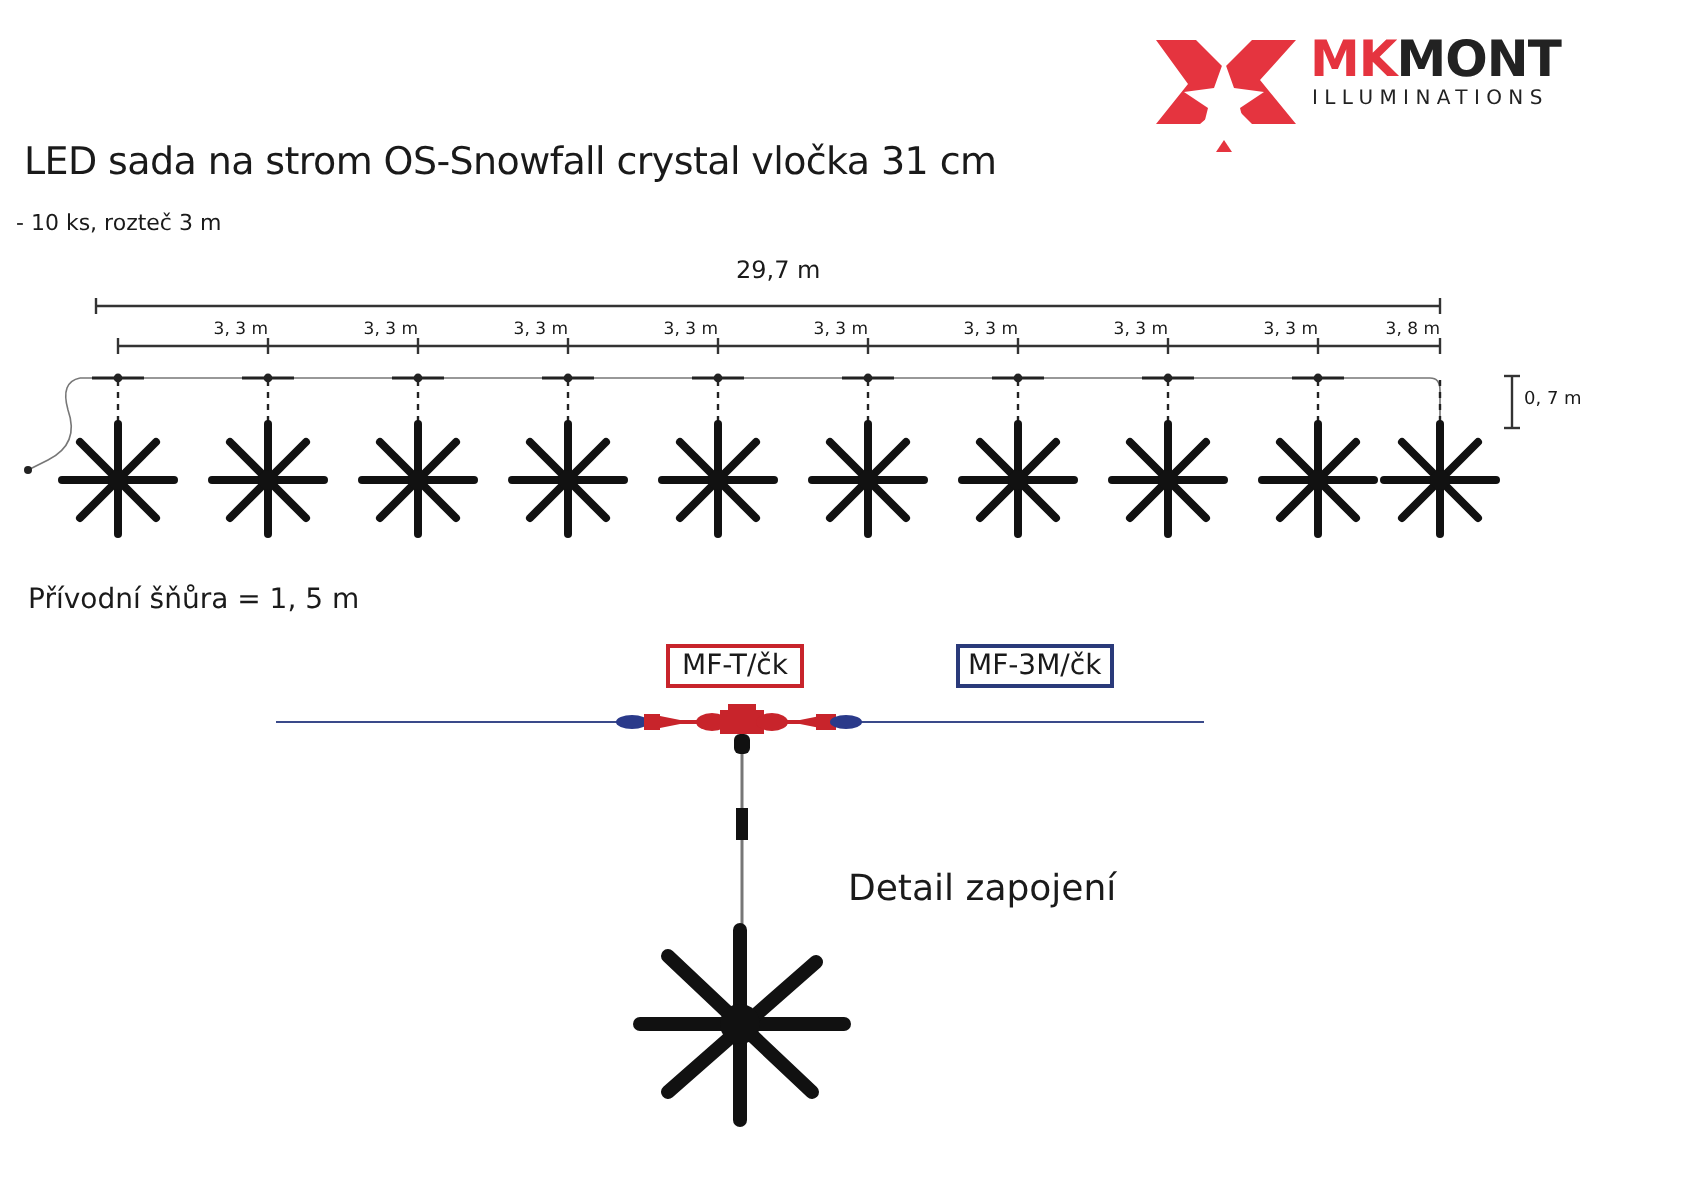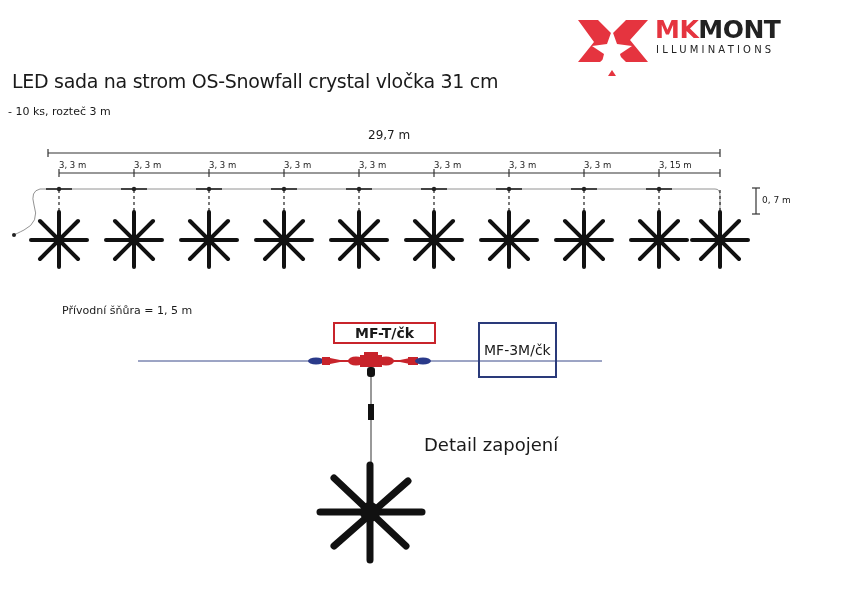--- a/index.html
+++ b/index.html
@@ -1,25 +1,25 @@
 <!DOCTYPE html>
 <html><head>
 <meta charset="utf-8">
 <style>
   html, body { margin: 0; padding: 0; background: #ffffff; }
   body { width: 842px; height: 596px; position: relative; overflow: hidden; font-family: "DejaVu Sans", sans-serif; color: #1a1a1a; }
   .abs { position: absolute; text-align: right; }
   .title { left: 12px; top: 70px; font-size: 19px; letter-spacing: -0.3px; white-space: nowrap; }
   .subtitle { left: 8px; top: 105px; font-size: 11px; white-space: nowrap; }
   .total { left: 368px; top: 128px; font-size: 12px; }
-  .seg-label { top: 160px; font-size: 8.5px; width: 75px; text-align: left; }
+  .seg-label { top: 160px; font-size: 8.5px; width: 75px; text-align: right; }
   .height-label { left: 762px; top: 195px; font-size: 9px; }
-  .lead-label { left: 14px; top: 304px; font-size: 11px; white-space: nowrap; margin-left: 48px; }
-  .box-red { left: 333px; top: 322px; border: 2px solid #c8242b; padding: 1px 20px; font-size: 14px; white-space: nowrap; font-weight: bold; }
-  .box-blue { left: 478px; top: 322px; border: 2px solid #2a3a7a; padding: 18px 4px; font-size: 14px; white-space: nowrap; }
+  .lead-label { left: 14px; top: 292px; font-size: 14px; white-space: nowrap; }
+  .box-red { left: 333px; top: 322px; border: 2px solid #c8242b; padding: 1px 6px; font-size: 14px; white-space: nowrap; }
+  .box-blue { left: 478px; top: 322px; border: 2px solid #2a3a7a; padding: 1px 4px; font-size: 14px; white-space: nowrap; }
   .detail-label { left: 424px; top: 407px; font-size: 18px; white-space: nowrap; margin-top: 27px; }
   .logo-text { left: 655px; top: 17px; font-size: 25px; font-weight: bold; letter-spacing: -0.5px; line-height: 1; }
   .logo-text .mk { color: #e5343f; }
   .logo-text .mont { color: #222222; }
   .logo-sub { left: 656px; top: 44px; font-size: 10px; letter-spacing: 3.2px; color: #222; }
   svg { position: absolute; left: 0; top: 0; }
 </style>
 </head>
 <body>
 
@@ -217,19 +217,19 @@
 
 <div class="abs total">29,7 m</div>
 <div class="abs seg-label" style="left:59px">3, 3 m</div>
 <div class="abs seg-label" style="left:134px">3, 3 m</div>
 <div class="abs seg-label" style="left:209px">3, 3 m</div>
 <div class="abs seg-label" style="left:284px">3, 3 m</div>
 <div class="abs seg-label" style="left:359px">3, 3 m</div>
 <div class="abs seg-label" style="left:434px">3, 3 m</div>
 <div class="abs seg-label" style="left:509px">3, 3 m</div>
 <div class="abs seg-label" style="left:584px">3, 3 m</div>
-<div class="abs seg-label" style="left:659px;width:61px">3, 15 m</div>
+<div class="abs seg-label" style="left:659px;width:61px">3, 8 m</div>
 <div class="abs height-label">0, 7 m</div>
 <div class="abs lead-label">Přívodní šňůra = 1, 5 m</div>
 
 <div class="abs box-red">MF-T/čk</div>
 <div class="abs box-blue">MF-3M/čk</div>
 <div class="abs detail-label">Detail zapojení</div>
 
 </body></html>

